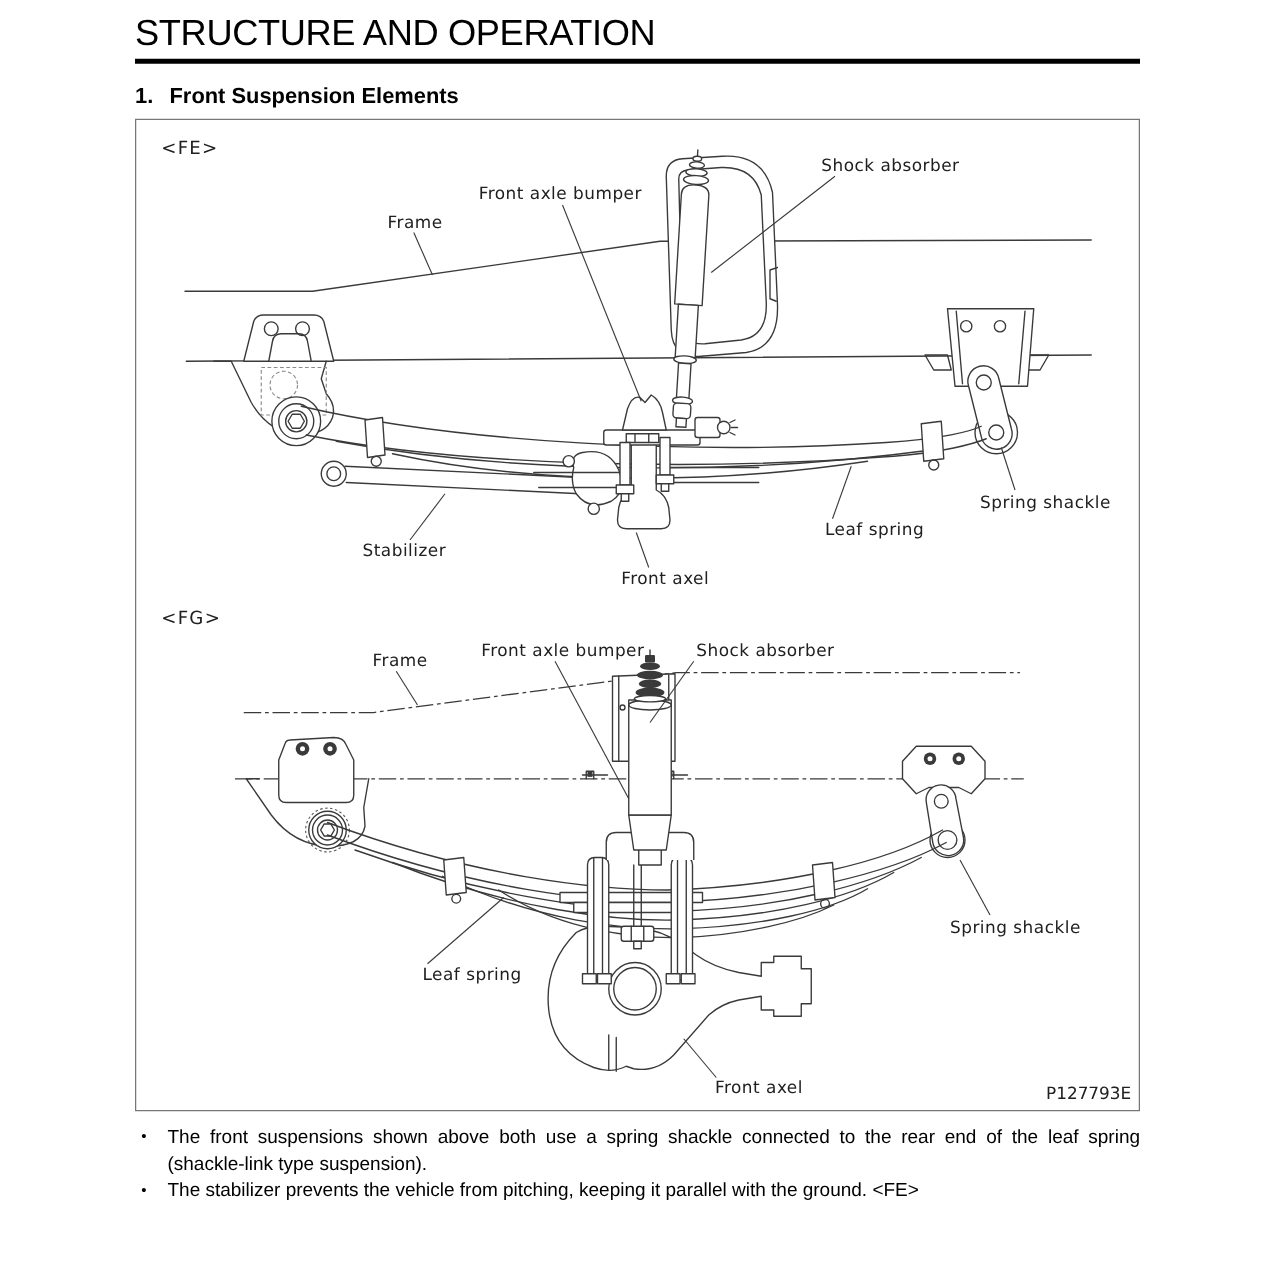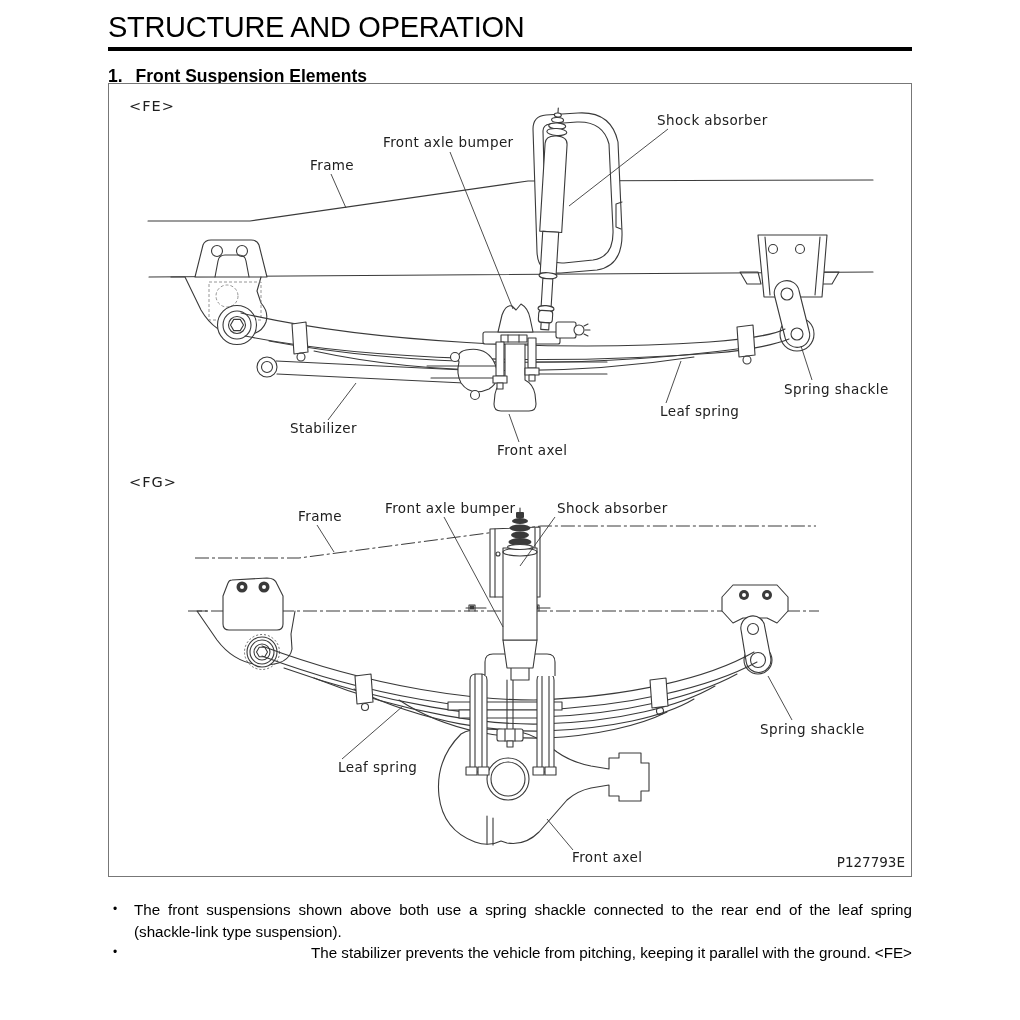--- a/index.html
+++ b/index.html
@@ -1,25 +1,25 @@
 <!DOCTYPE html>
 <html><head>
 <meta charset="utf-8">
 <style>
   html,body{margin:0;padding:0;background:#ffffff;}
   body{width:1020px;height:1020px;position:relative;font-family:"Liberation Sans",sans-serif;color:#000;}
   .page-title{position:absolute;left:108px;top:11px;font-size:29px;font-weight:normal;letter-spacing:-0.3px;white-space:nowrap;}
   .title-rule{position:absolute;left:108px;top:47px;width:804px;height:4px;background:#000;}
   .section-heading{position:absolute;left:108px;top:66px;font-size:17.5px;font-weight:bold;white-space:nowrap;}
   .section-heading .num{display:inline-block;margin-right:13px;}
-  .figure-box{position:absolute;left:108px;top:83px;width:802px;height:792px;border:1px solid #777;background:#fff;}
+  .figure-box{position:absolute;left:108px;top:95px;width:802px;height:792px;border:1px solid #777;background:#fff;}
   .notes{position:absolute;left:108px;top:899px;width:804px;font-size:15.2px;line-height:21.6px;}
   .note{display:flex;}
   .note .marker{flex:0 0 21px;padding-left:5px;font-size:12px;line-height:21.6px;}
-  .note .txt{flex:1;text-align:right;}
+  .note .txt{flex:1;}
   .note.justify .txt{text-align:justify;}
   
   .ln{fill:none;stroke:#3a3a3a;stroke-width:1.1;stroke-linejoin:round;stroke-linecap:round;}
   .wh{fill:#fff;stroke:#3a3a3a;stroke-width:1.1;stroke-linejoin:round;}
   .dk{fill:#3a3a3a;stroke:none;}
   .dsh{fill:none;stroke:#8a8a8a;stroke-width:0.9;stroke-dasharray:3 2;}
   .dot{fill:none;stroke:#5a5a5a;stroke-width:0.9;stroke-dasharray:2 2;}
   .ph{fill:none;stroke:#3a3a3a;stroke-width:1;stroke-dasharray:14 3 3 3;}
   .ldr{fill:none;stroke:#3a3a3a;stroke-width:0.9;}
   text.lbl{font-family:"DejaVu Sans",sans-serif;font-size:13.5px;fill:#202020;letter-spacing:0.4px;}

